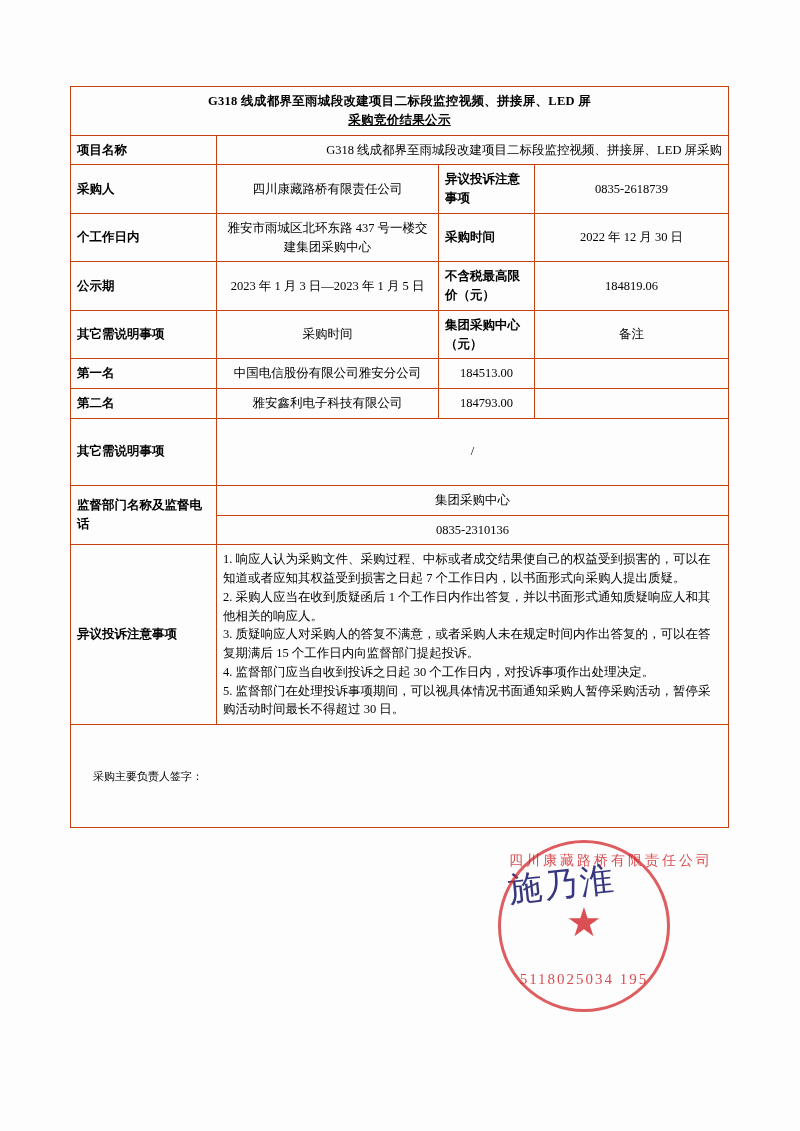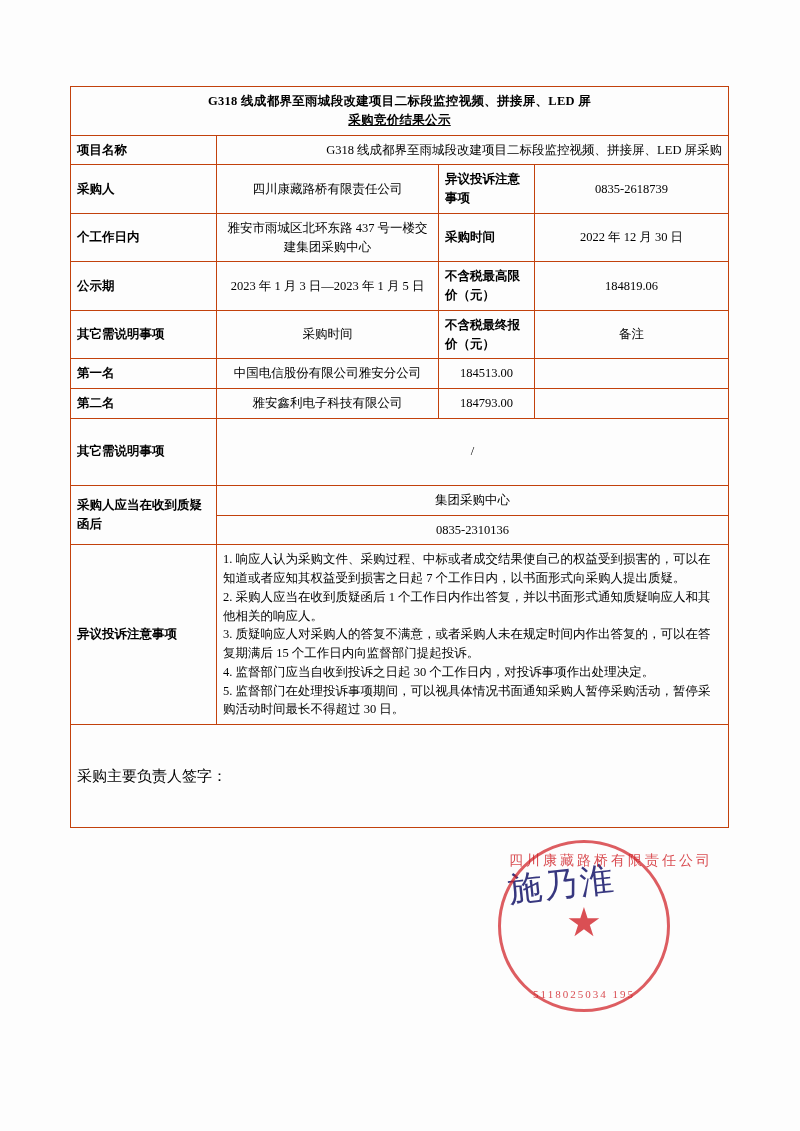--- a/index.html
+++ b/index.html
@@ -74,21 +74,22 @@
     text-indent: 0;
   }
   .sig-cell {
     height: 92px;
     vertical-align: top;
     padding-top: 8px;
     padding-left: 12px;
     position: relative;
   }
   .sig-label {
-    font-size: 15px;
+    font-size: 11px;
+    margin-left: 16px;
   }
   
   .seal {
     position: absolute;
     left: 498px;
     top: 840px;
     width: 172px;
     height: 172px;
     pointer-events: none;
   }
@@ -119,24 +120,24 @@
     text-align: center;
     color: rgba(208, 30, 36, 0.8);
     font-size: 14px;
     letter-spacing: 3px;
     font-family: "Liberation Serif", serif;
     white-space: nowrap;
   }
   .seal-bottom-text {
     position: absolute;
     left: 50%;
-    bottom: 12px;
+    bottom: 24px;
     transform: translateX(-50%);
     color: rgba(208, 30, 36, 0.8);
-    font-size: 11px;
+    font-size: 15px;
     letter-spacing: 2px;
     white-space: nowrap;
   }
   .signature {
     position: absolute;
     left: 508px;
     top: 862px;
     font-size: 34px;
     color: #1c1c6e;
     font-family: "Liberation Serif", serif;
@@ -194,21 +195,21 @@
     <tr>
       <td class="lbl" colspan="2">公示期</td>
       <td class="ctr">2023 年 1 月 3 日—2023 年 1 月 5 日</td>
       <td class="lbl">不含税最高限价（元）</td>
       <td class="ctr" colspan="2">184819.06</td>
     </tr>
 
     <tr>
       <td class="lbl" colspan="2">其它需说明事项</td>
       <td class="ctr">采购时间</td>
-      <td class="lbl">不含税最终报价（元）</td>
+      <td class="lbl">集团采购中心（元）</td>
       <td class="ctr" colspan="2">备注</td>
     </tr>
 
     <tr>
       <td class="lbl" colspan="2">第一名</td>
       <td class="ctr">中国电信股份有限公司雅安分公司</td>
       <td class="ctr">184513.00</td>
       <td class="ctr" colspan="2"></td>
     </tr>
 
@@ -218,21 +219,21 @@
       <td class="ctr">184793.00</td>
       <td class="ctr" colspan="2"></td>
     </tr>
 
     <tr>
       <td class="lbl" colspan="2" style="height:56px;">其它需说明事项</td>
       <td class="slash" colspan="4">/</td>
     </tr>
 
     <tr>
-      <td class="lbl" colspan="2" rowspan="2" style="height:40px;">采购人应当在收到质疑函后</td>
+      <td class="lbl" colspan="2" rowspan="2" style="height:40px;">监督部门名称及监督电话</td>
       <td class="ctr" colspan="4">集团采购中心</td>
     </tr>
 
     <tr>
       <td class="ctr" colspan="4">0835-2310136</td>
     </tr>
 
     <tr>
       <td class="lbl" colspan="2">异议投诉注意事项</td>
       <td class="notes-cell" colspan="4">

